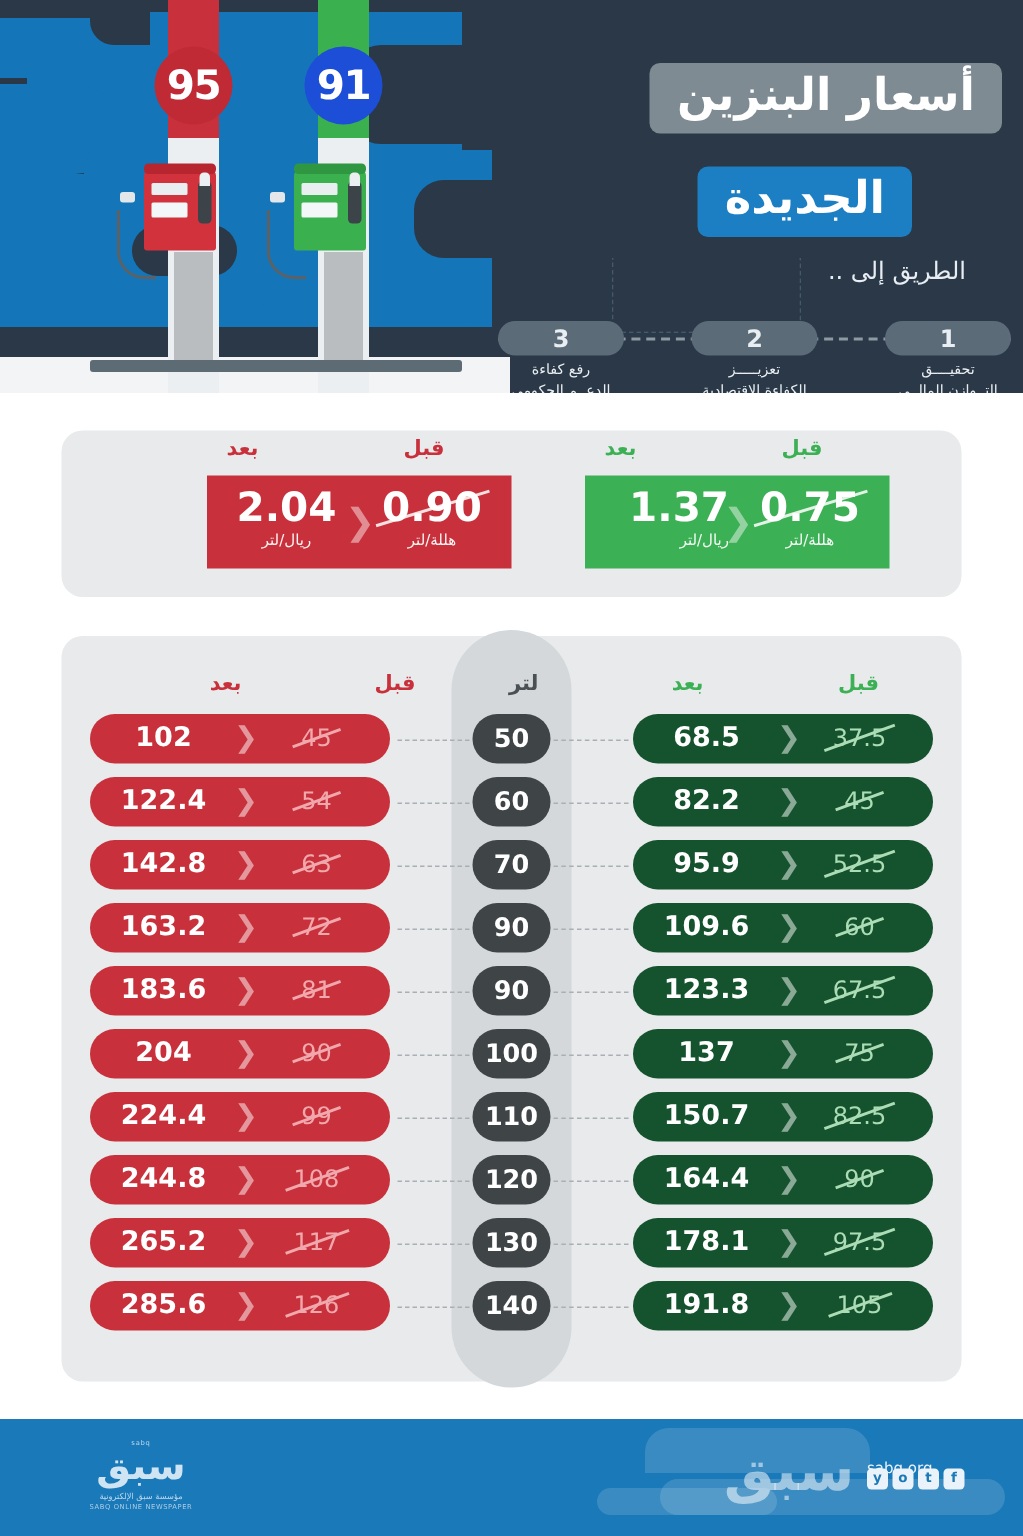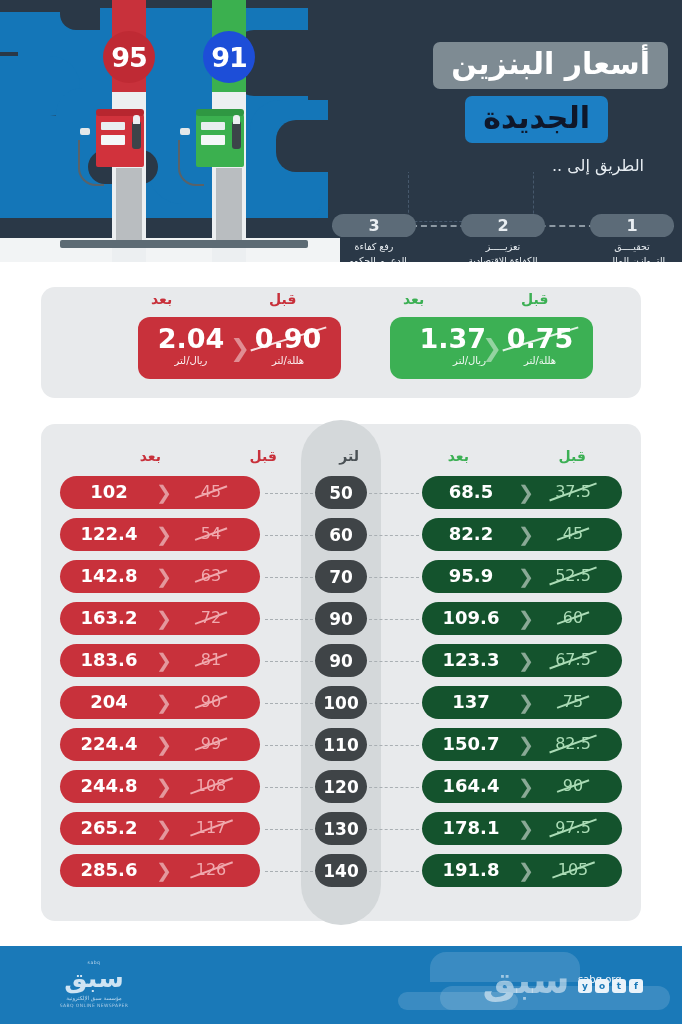--- a/index.html
+++ b/index.html
@@ -81,23 +81,23 @@
   .hook-b{ left:180px; top:128px; }
 
   
   .title-wrap{ position:absolute; right:14px; top:42px; text-align:right; }
   .title1{
     display:inline-block; background:#7e8b93; color:#fff;
     font-size:30px; font-weight:bold; padding:5px 18px 9px 18px;
     border-radius:7px; line-height:1.1;
   }
   .title2{
-    display:inline-block; background:#1c7fc4; color:#0f172a;
+    display:inline-block; background:#1c7fc4; color:#ffffff;
     font-size:30px; font-weight:bold; padding:5px 18px 9px 18px;
-    border-radius:7px; line-height:1.1; margin-top:7px; margin-right:60px;
+    border-radius:7px; line-height:1.1; margin-top:22px; margin-right:60px;
   }
   .subtitle{
     color:#e7edf2; font-size:16px; margin-top:13px; margin-left:4px;
     padding-right:24px;
   }
   .dashbox{
     position:absolute; right:148px; top:172px; width:126px; height:50px;
     border:1px dashed #46586c; border-top:none; border-radius:0 0 8px 8px;
   }
 
@@ -121,21 +121,21 @@
   }
   .step-1{ right:0; }
   .step-2{ right:129px; }
   .step-3{ right:258px; }
 
   
   .summary{
     position:absolute; left:41px; top:287px; width:600px; height:111px;
     background:#e8eaec; border-radius:14px;
   }
-  .sumblock{ position:absolute; top:30px; height:62px; border-radius:12px; }
+  .sumblock{ position:absolute; top:30px; height:62px; border-radius:0; }
   .sum-red{ left:97px; width:203px; background:#c8313b; }
   .sum-green{ left:349px; width:203px; background:#3cb054; }
   .sum-head{ position:absolute; top:4px; font-size:14px; font-weight:bold; }
   .sum-red-h{ color:#c8313b; }
   .sum-green-h{ color:#3cb054; }
   .sum-cell{ position:absolute; top:7px; text-align:center; width:86px; }
   .sum-cell .big{ color:#fff; font-size:27px; font-weight:bold; line-height:1.1; }
   .sum-cell .unit{ color:#ffffff; font-size:10px; margin-top:1px; opacity:.95; }
   .sum-cell.before .big{ position:relative; display:inline-block; }
   .strike{

